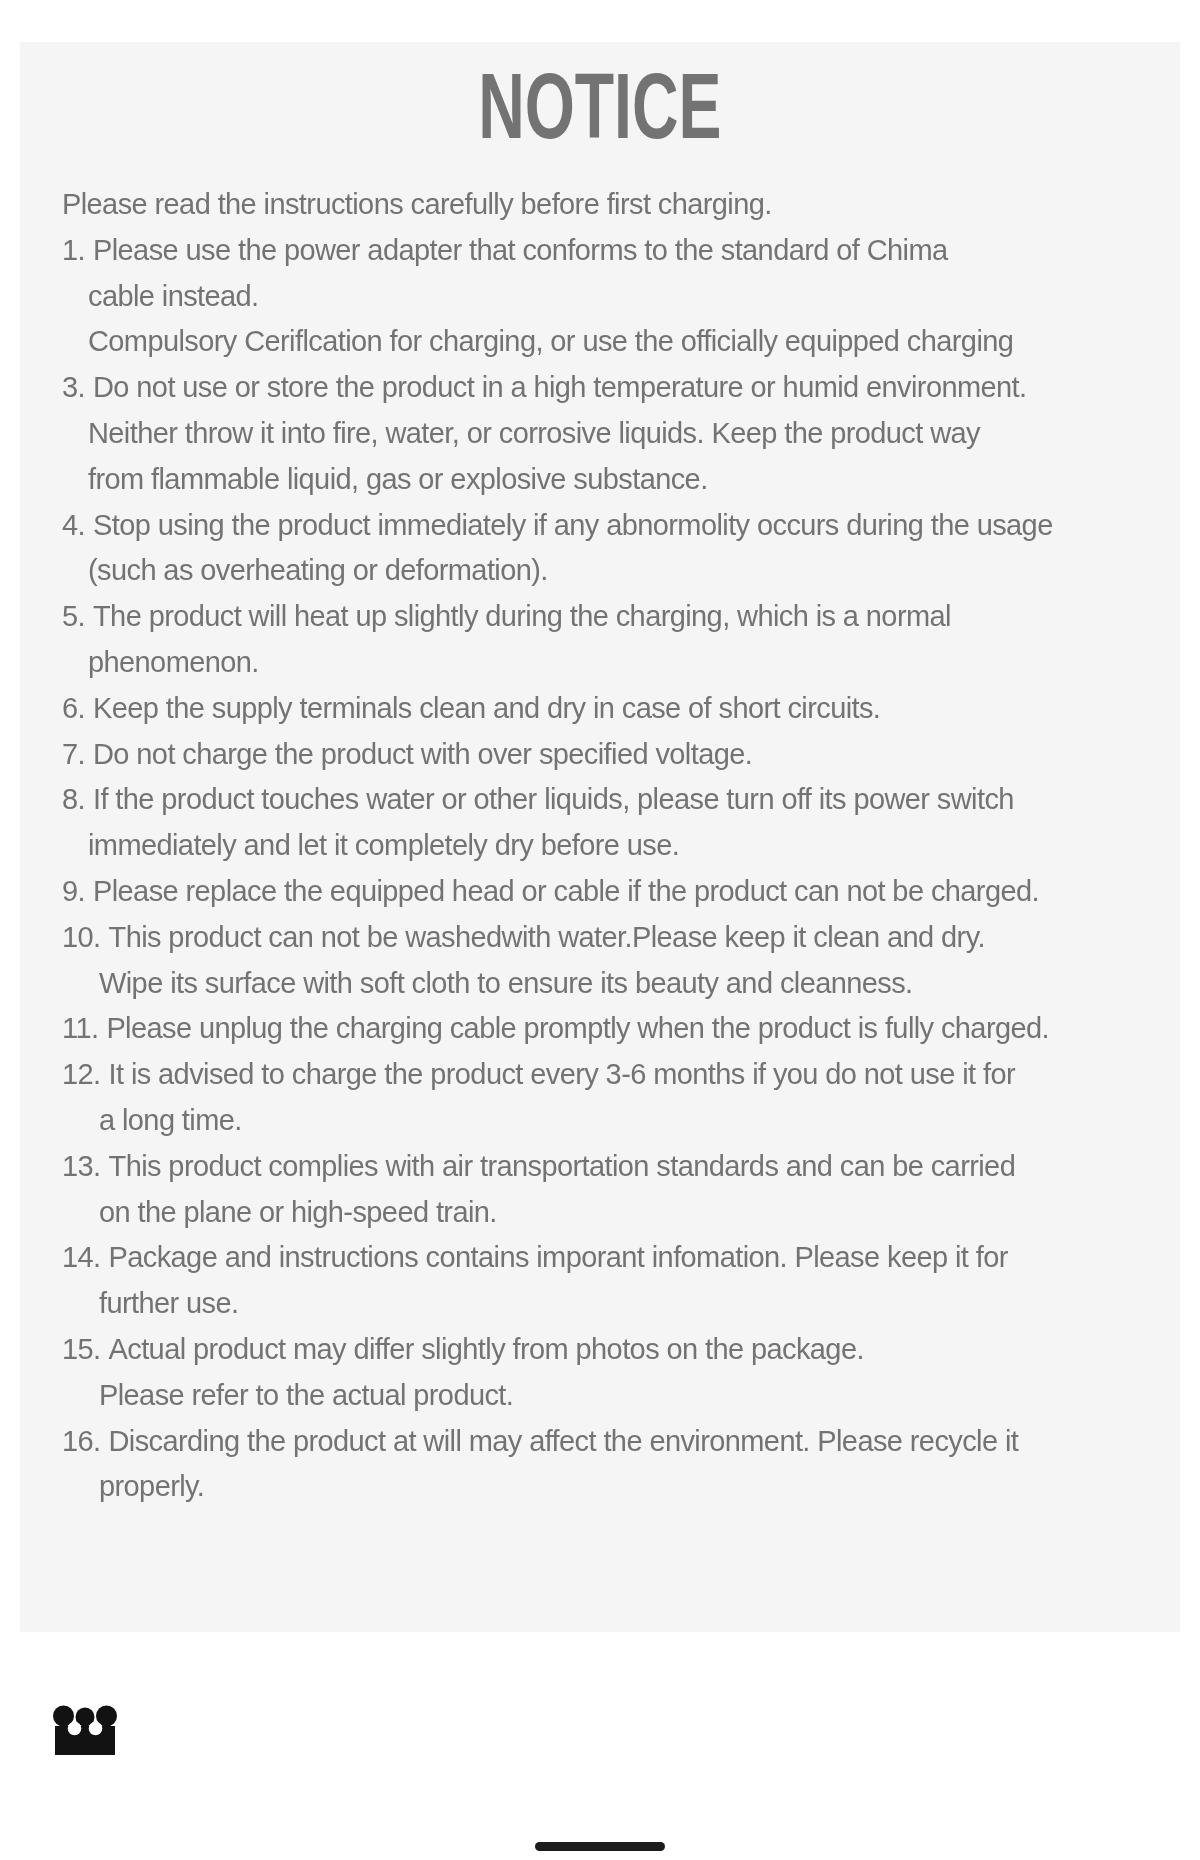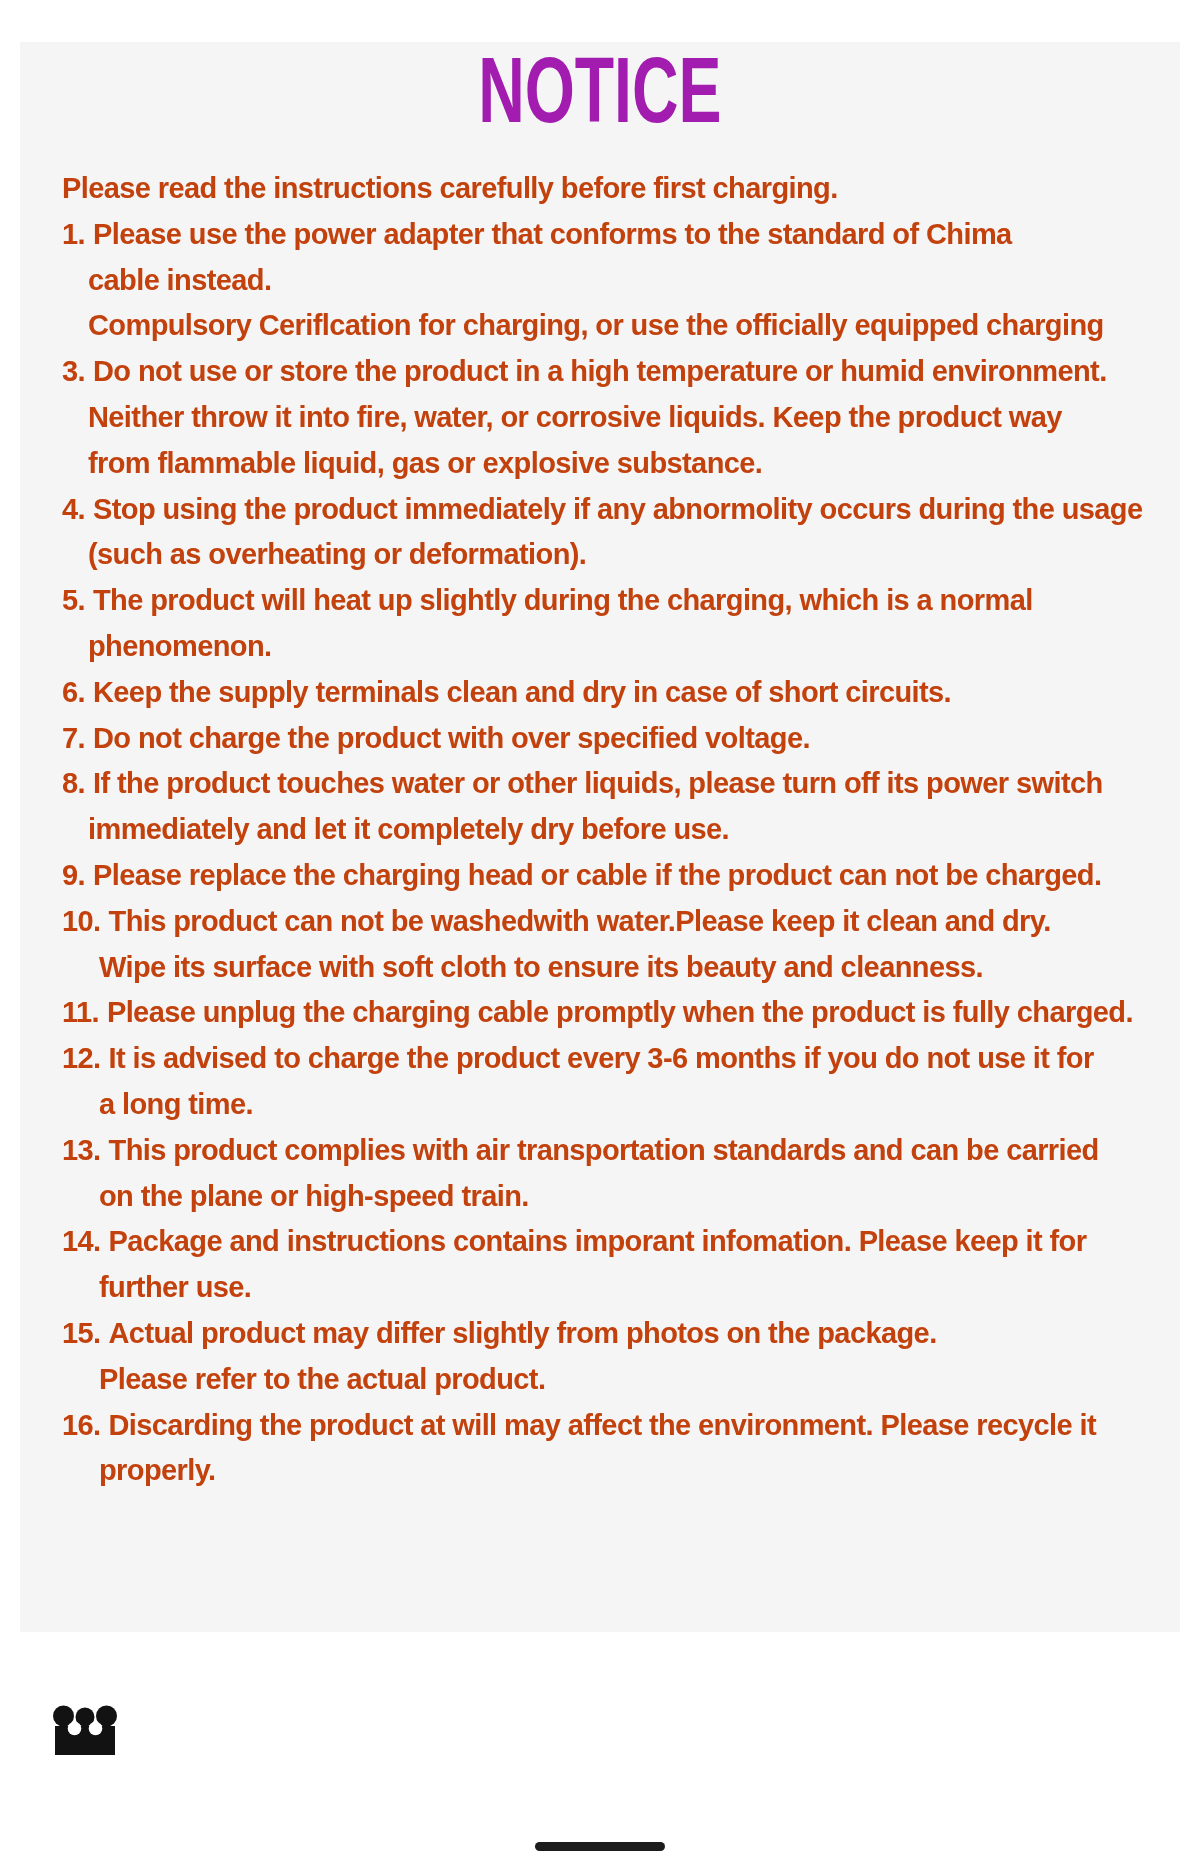--- a/index.html
+++ b/index.html
@@ -20,39 +20,39 @@
     left: 20px;
     top: 42px;
     width: 1160px;
     height: 1590px;
     background: #f5f5f5;
     box-sizing: border-box;
     padding: 0 42px;
   }
   .title {
     text-align: center;
+    margin-top: 16px;
     line-height: 97px;
     font-size: 92px;
     font-weight: bold;
-    color: #a21caf;
+    color: #737373;
     white-space: nowrap;
   }
   .title .squeeze {
     display: inline-block;
     transform: scaleX(0.70);
     transform-origin: center;
   }
   .notice {
     margin-top: 27px;
     font-size: 29px;
     line-height: 45.8px;
     letter-spacing: -0.6px;
-    color: #c2410c;
+    color: #737373;
     white-space: nowrap;
-    font-weight: bold;
   }
   .line { height: 45.8px; }
   .num { margin-right: 8px; }
   .cont-1 { padding-left: 26px; }
   .cont-2 { padding-left: 37px; }
   .footer {
     position: absolute;
     left: 52px;
     top: 1705px;
   }
@@ -100,21 +100,21 @@
       <div class="line"><span class="num">5.</span><span>The product will heat up slightly during the charging, which is a normal</span></div>
       <div class="line cont-1">phenomenon.</div>
 
       <div class="line"><span class="num">6.</span><span>Keep the supply terminals clean and dry in case of short circuits.</span></div>
 
       <div class="line"><span class="num">7.</span><span>Do not charge the product with over specified voltage.</span></div>
 
       <div class="line"><span class="num">8.</span><span>If the product touches water or other liquids, please turn off its power switch</span></div>
       <div class="line cont-1">immediately and let it completely dry before use.</div>
 
-      <div class="line"><span class="num">9.</span><span>Please replace the charging head or cable if the product can not be charged.</span></div>
+      <div class="line"><span class="num">9.</span><span>Please replace the equipped head or cable if the product can not be charged.</span></div>
 
       <div class="line"><span class="num">10.</span><span>This product can not be washedwith water.Please keep it clean and dry.</span></div>
       <div class="line cont-2">Wipe its surface with soft cloth to ensure its beauty and cleanness.</div>
 
       <div class="line"><span class="num">11.</span><span>Please unplug the charging cable promptly when the product is fully charged.</span></div>
 
       <div class="line"><span class="num">12.</span><span>It is advised to charge the product every 3-6 months if you do not use it for</span></div>
       <div class="line cont-2">a long time.</div>
 
       <div class="line"><span class="num">13.</span><span>This product complies with air transportation standards and can be carried</span></div>

